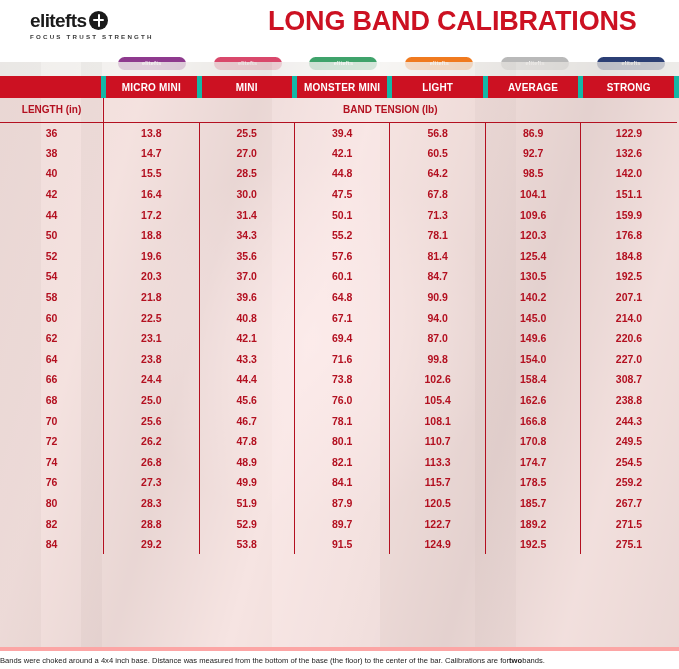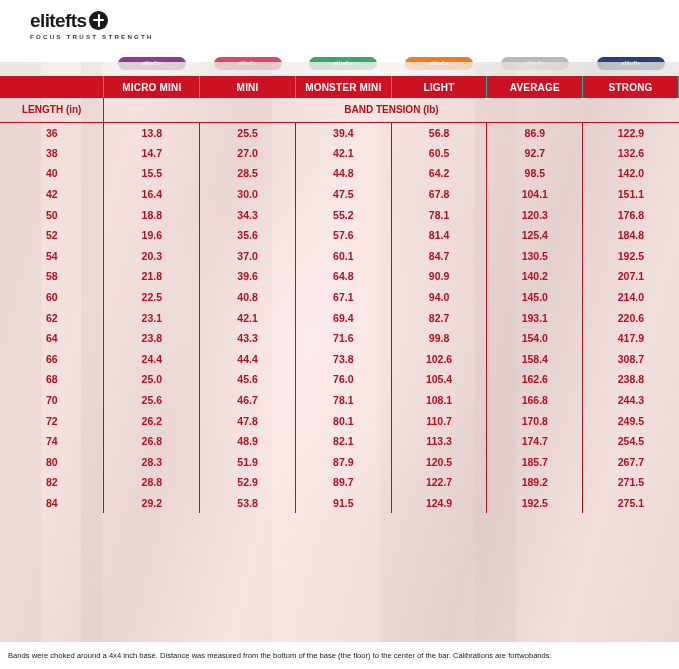--- a/index.html
+++ b/index.html
@@ -118,21 +118,21 @@
     font-size: 10.5px;
     color: #b31020;
   }
   thead.bandhead th {
     background: #cc1122;
     color: #ffffff;
     font-size: 10px;
     font-weight: bold;
     height: 22px;
     letter-spacing: 0.2px;
-    border-right: 1px solid #14b8a6;
+    border-right: 5px solid #14b8a6;
   }
   thead.bandhead th.blank { background: #cc1122; }
   tr.subhead td {
     height: 24px;
     font-weight: bold;
     font-size: 10px;
     color: #b31020;
     text-align: center;
     border-bottom: 1.5px solid #b31020;
     background: transparent;
@@ -149,44 +149,44 @@
     border-right: 1.5px solid #b31020;
   }
   tbody td:last-child { border-right: none; }
   tbody td.len { }
   .col-len { width: 104px; }
   .col-band { width: 95.8px; }
 
   .footnote {
     position: absolute;
     left: 0; right: 0; bottom: 0;
-    height: 27px;
+    height: 18px;
     background: #ffffff;
     color: #1a1a1a;
     font-size: 7.6px;
     display: flex;
     align-items: center;
-    padding-left: 8px;
-  }
-  .footnote b { font-weight: normal; }
+  }
+  .footnote b { font-weight: bold; }
 </style>
 </head>
 <body>
 
 <div id="page">
 
   <div class="header">
     <div class="logo">
       <div class="logo-top">
         <span class="logo-elite">elite</span>
           <span class="logo-fts">fts</span>
         <span class="logo-mark"></span>
       </div>
       <div class="logo-sub">FOCUS   TRUST   STRENGTH</div>
     </div>
+    <div class="title">LONG BAND CALIBRATIONS</div>
   </div>
 
   <div class="bandrow">
     <div class="spacer"></div>
     <div class="band-cell">
       <div class="band" id="sw0" style="background: rgb(142, 58, 142); color: rgb(255, 255, 255);">
           <span>elitefts</span>
         </div>
     </div>
     <div class="band-cell">
@@ -278,20 +278,29 @@
           <tr>
             <td class="len">42</td>
             <td>16.4</td>
             <td>30.0</td>
             <td>47.5</td>
             <td>67.8</td>
             <td>104.1</td>
             <td>151.1</td>
           </tr>
           <tr>
+            <td class="len">44</td>
+            <td>17.2</td>
+            <td>31.4</td>
+            <td>50.1</td>
+            <td>71.3</td>
+            <td>109.6</td>
+            <td>159.9</td>
+          </tr>
+          <tr>
             <td class="len">50</td>
             <td>18.8</td>
             <td>34.3</td>
             <td>55.2</td>
             <td>78.1</td>
             <td>120.3</td>
             <td>176.8</td>
           </tr>
           <tr>
             <td class="len">52</td>
@@ -327,32 +336,32 @@
             <td>67.1</td>
             <td>94.0</td>
             <td>145.0</td>
             <td>214.0</td>
           </tr>
           <tr>
             <td class="len">62</td>
             <td>23.1</td>
             <td>42.1</td>
             <td>69.4</td>
-            <td>82.7</td>
-            <td>193.1</td>
+            <td>87.0</td>
+            <td>149.6</td>
             <td>220.6</td>
           </tr>
           <tr>
             <td class="len">64</td>
             <td>23.8</td>
             <td>43.3</td>
             <td>71.6</td>
             <td>99.8</td>
             <td>154.0</td>
-            <td>417.9</td>
+            <td>227.0</td>
           </tr>
           <tr>
             <td class="len">66</td>
             <td>24.4</td>
             <td>44.4</td>
             <td>73.8</td>
             <td>102.6</td>
             <td>158.4</td>
             <td>308.7</td>
           </tr>
@@ -386,20 +395,29 @@
           <tr>
             <td class="len">74</td>
             <td>26.8</td>
             <td>48.9</td>
             <td>82.1</td>
             <td>113.3</td>
             <td>174.7</td>
             <td>254.5</td>
           </tr>
           <tr>
+            <td class="len">76</td>
+            <td>27.3</td>
+            <td>49.9</td>
+            <td>84.1</td>
+            <td>115.7</td>
+            <td>178.5</td>
+            <td>259.2</td>
+          </tr>
+          <tr>
             <td class="len">80</td>
             <td>28.3</td>
             <td>51.9</td>
             <td>87.9</td>
             <td>120.5</td>
             <td>185.7</td>
             <td>267.7</td>
           </tr>
           <tr>
             <td class="len">82</td>

